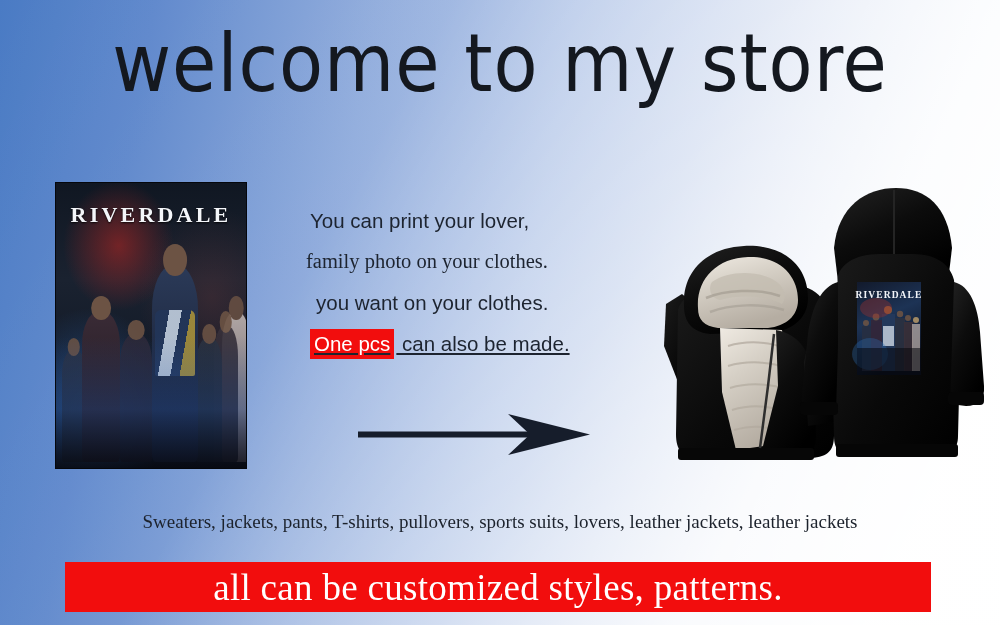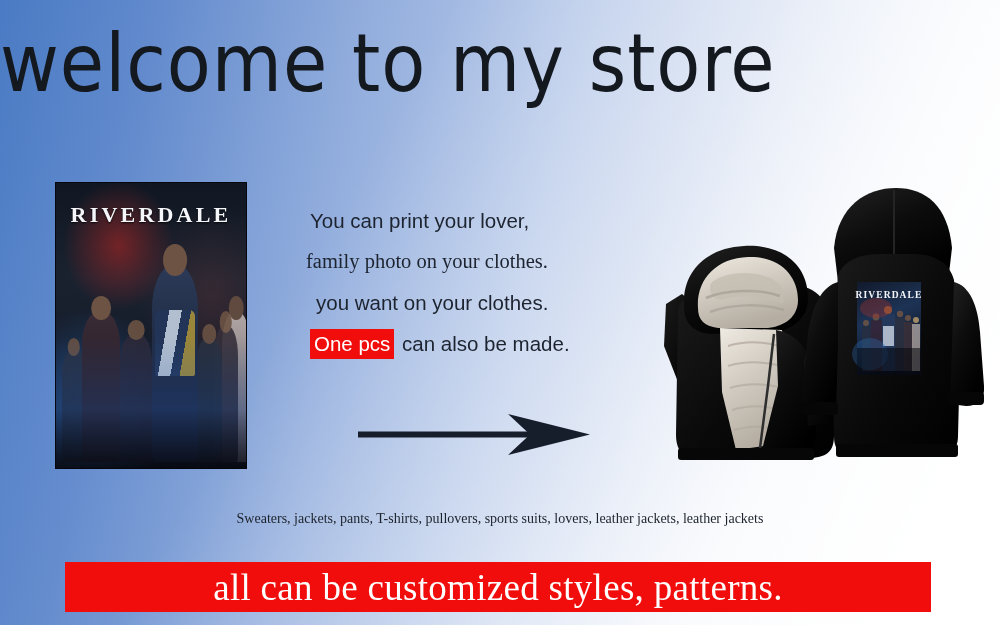--- a/index.html
+++ b/index.html
@@ -29,20 +29,21 @@
         #d2dcf0 72%,
         #e8eef8 88%,
         #f2f5fb 100%);
     overflow:hidden;
   }
 
   
   #headline {
     position:absolute;
     left:0; top:24px; width:1000px;
+    text-align:center;
     font-family:"DejaVu Sans Condensed","Liberation Sans", sans-serif;
     font-size:80px;
     line-height:1.0;
     font-weight:400;
     letter-spacing:1px;
     color:#14181f;
     white-space:nowrap;
   }
 
   
@@ -111,21 +112,21 @@
     font-family:"Liberation Sans", sans-serif;
     font-size:20.5px;
     color:#1d2430;
     line-height:41px;
   }
   #copy .line { white-space:nowrap; }
   #copy .l1 { padding-left:4px; }
   #copy .l2 { padding-left:0px;font-family:Liberation Serif, serif; }
   #copy .l3 { padding-left:12px; }
   #copy .l4 { padding-left:10px; }
-  #copy .l5 { padding-left:4px; }
+  #copy .l5 { padding-left:4px;text-decoration:underline; }
   .hl {
     background:#f20d0d;
     color:#ffffff;
     padding:3px 4px 4px 4px;
     margin-right:2px;
   }
 
   
   #arrow {
     position:absolute;
@@ -139,21 +140,21 @@
     left:648px; top:186px;
     width:338px; height:292px;
   }
 
   
   #productline {
     position:absolute;
     left:0; top:511px; width:1000px;
     text-align:center;
     font-family:"Liberation Serif","DejaVu Serif", serif;
-    font-size:14px;
+    font-size:19px;
     font-weight:400;
     color:#1c222c;
     white-space:nowrap;
   }
 
   
   #redbar {
     position:absolute;
     left:65px; top:562px;
     width:866px; height:50px;

